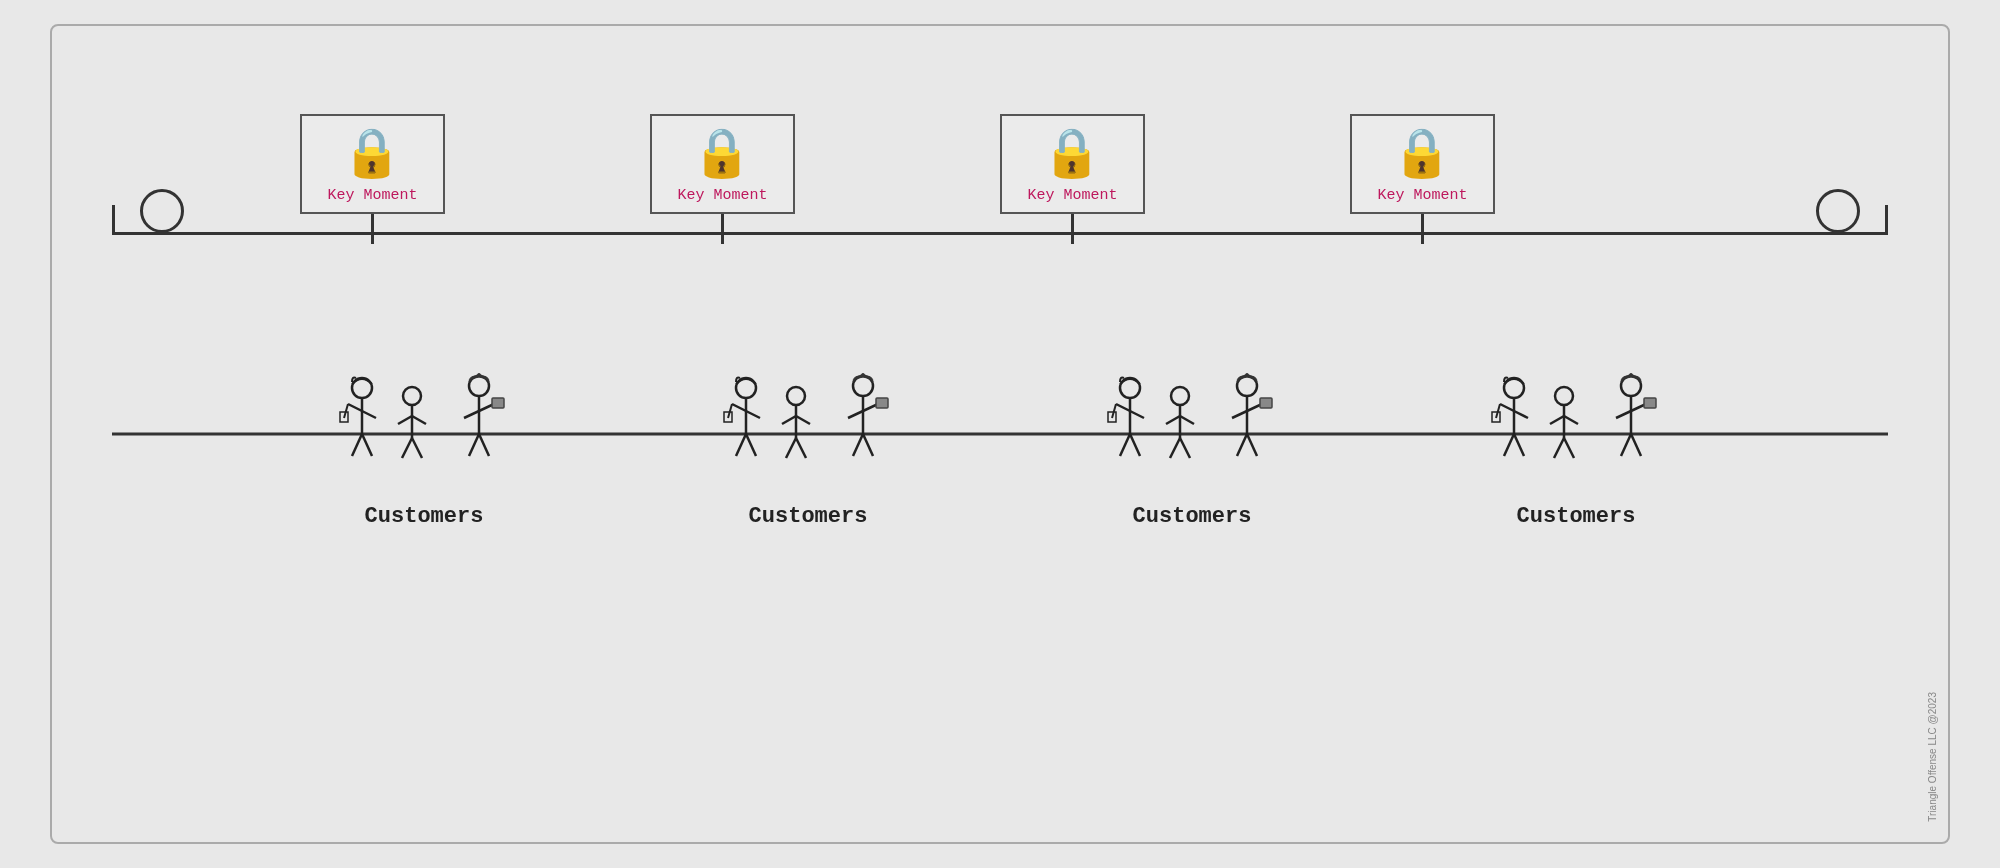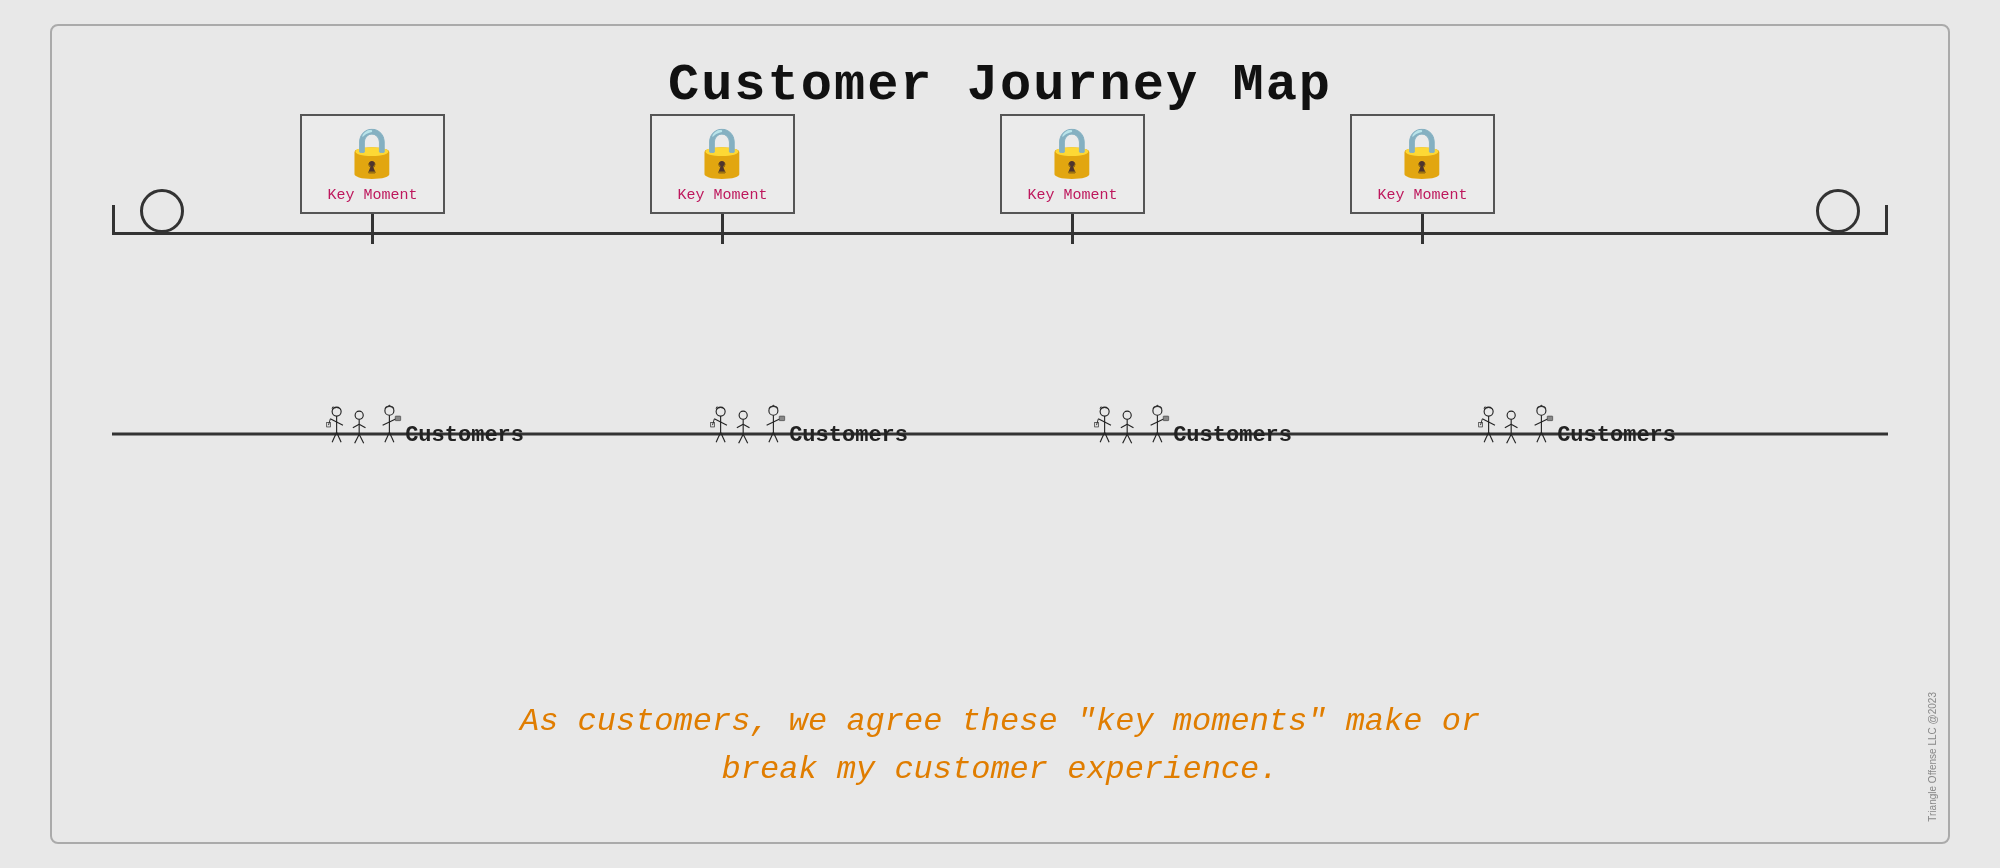--- a/index.html
+++ b/index.html
@@ -84,20 +84,21 @@
       top: 340px;
       left: 0;
       right: 0;
       display: flex;
       justify-content: space-around;
       padding: 0 180px;
     }
 
     .customer-group {
       display: flex;
+      flex-direction: column;
       align-items: center;
       width: 200px;
     }
 
     .customers-label {
       font-family: 'Courier New', Courier, monospace;
       font-size: 22px;
       font-weight: bold;
       color: #222;
       margin-top: 8px;
@@ -163,21 +164,20 @@
       width: 3px;
       height: 30px;
       background: #333;
     }
   </style>
 </head>
 <body>
 
 <div class="canvas">
 
-  <div class="title">Customer Journey Map</div>
 
   <div class="timeline-line"></div>
   <div class="tick-left" style="position:absolute; top:193px; left:60px; width:3px; height:28px; background:#333;"></div>
   <div class="tick-right" style="position:absolute; top:193px; right:60px; width:3px; height:28px; background:#333;"></div>
 
   <div class="end-circle end-circle-left" style="position:absolute; top:185px; left:88px;"></div>
 
   <div class="end-circle end-circle-right" style="position:absolute; top:185px; right:88px;"></div>
 
   <div style="position:absolute; top:206px; left:60px; right:60px; height:3px; background:#333;"></div>
@@ -338,20 +338,16 @@
         <line x1="145" y1="45" x2="160" y2="38" stroke="#222" stroke-width="2.5"></line>
         <rect x="158" y="32" width="12" height="10" rx="1" fill="#888" stroke="#444" stroke-width="1.5"></rect>
         <line x1="145" y1="68" x2="135" y2="90" stroke="#222" stroke-width="2.5"></line>
         <line x1="145" y1="68" x2="155" y2="90" stroke="#222" stroke-width="2.5"></line>
       </svg>
       <div class="customers-label">Customers</div>
     </div>
 
   </div>
 
-  <div class="bottom-text">
-    <div>As customers, we agree these "key moments" make or</div>
-    <div>break my customer experience.</div>
-  </div>
 
   <div class="copyright">Triangle Offense LLC @2023</div>
 
 </div>
 
 </body></html>

